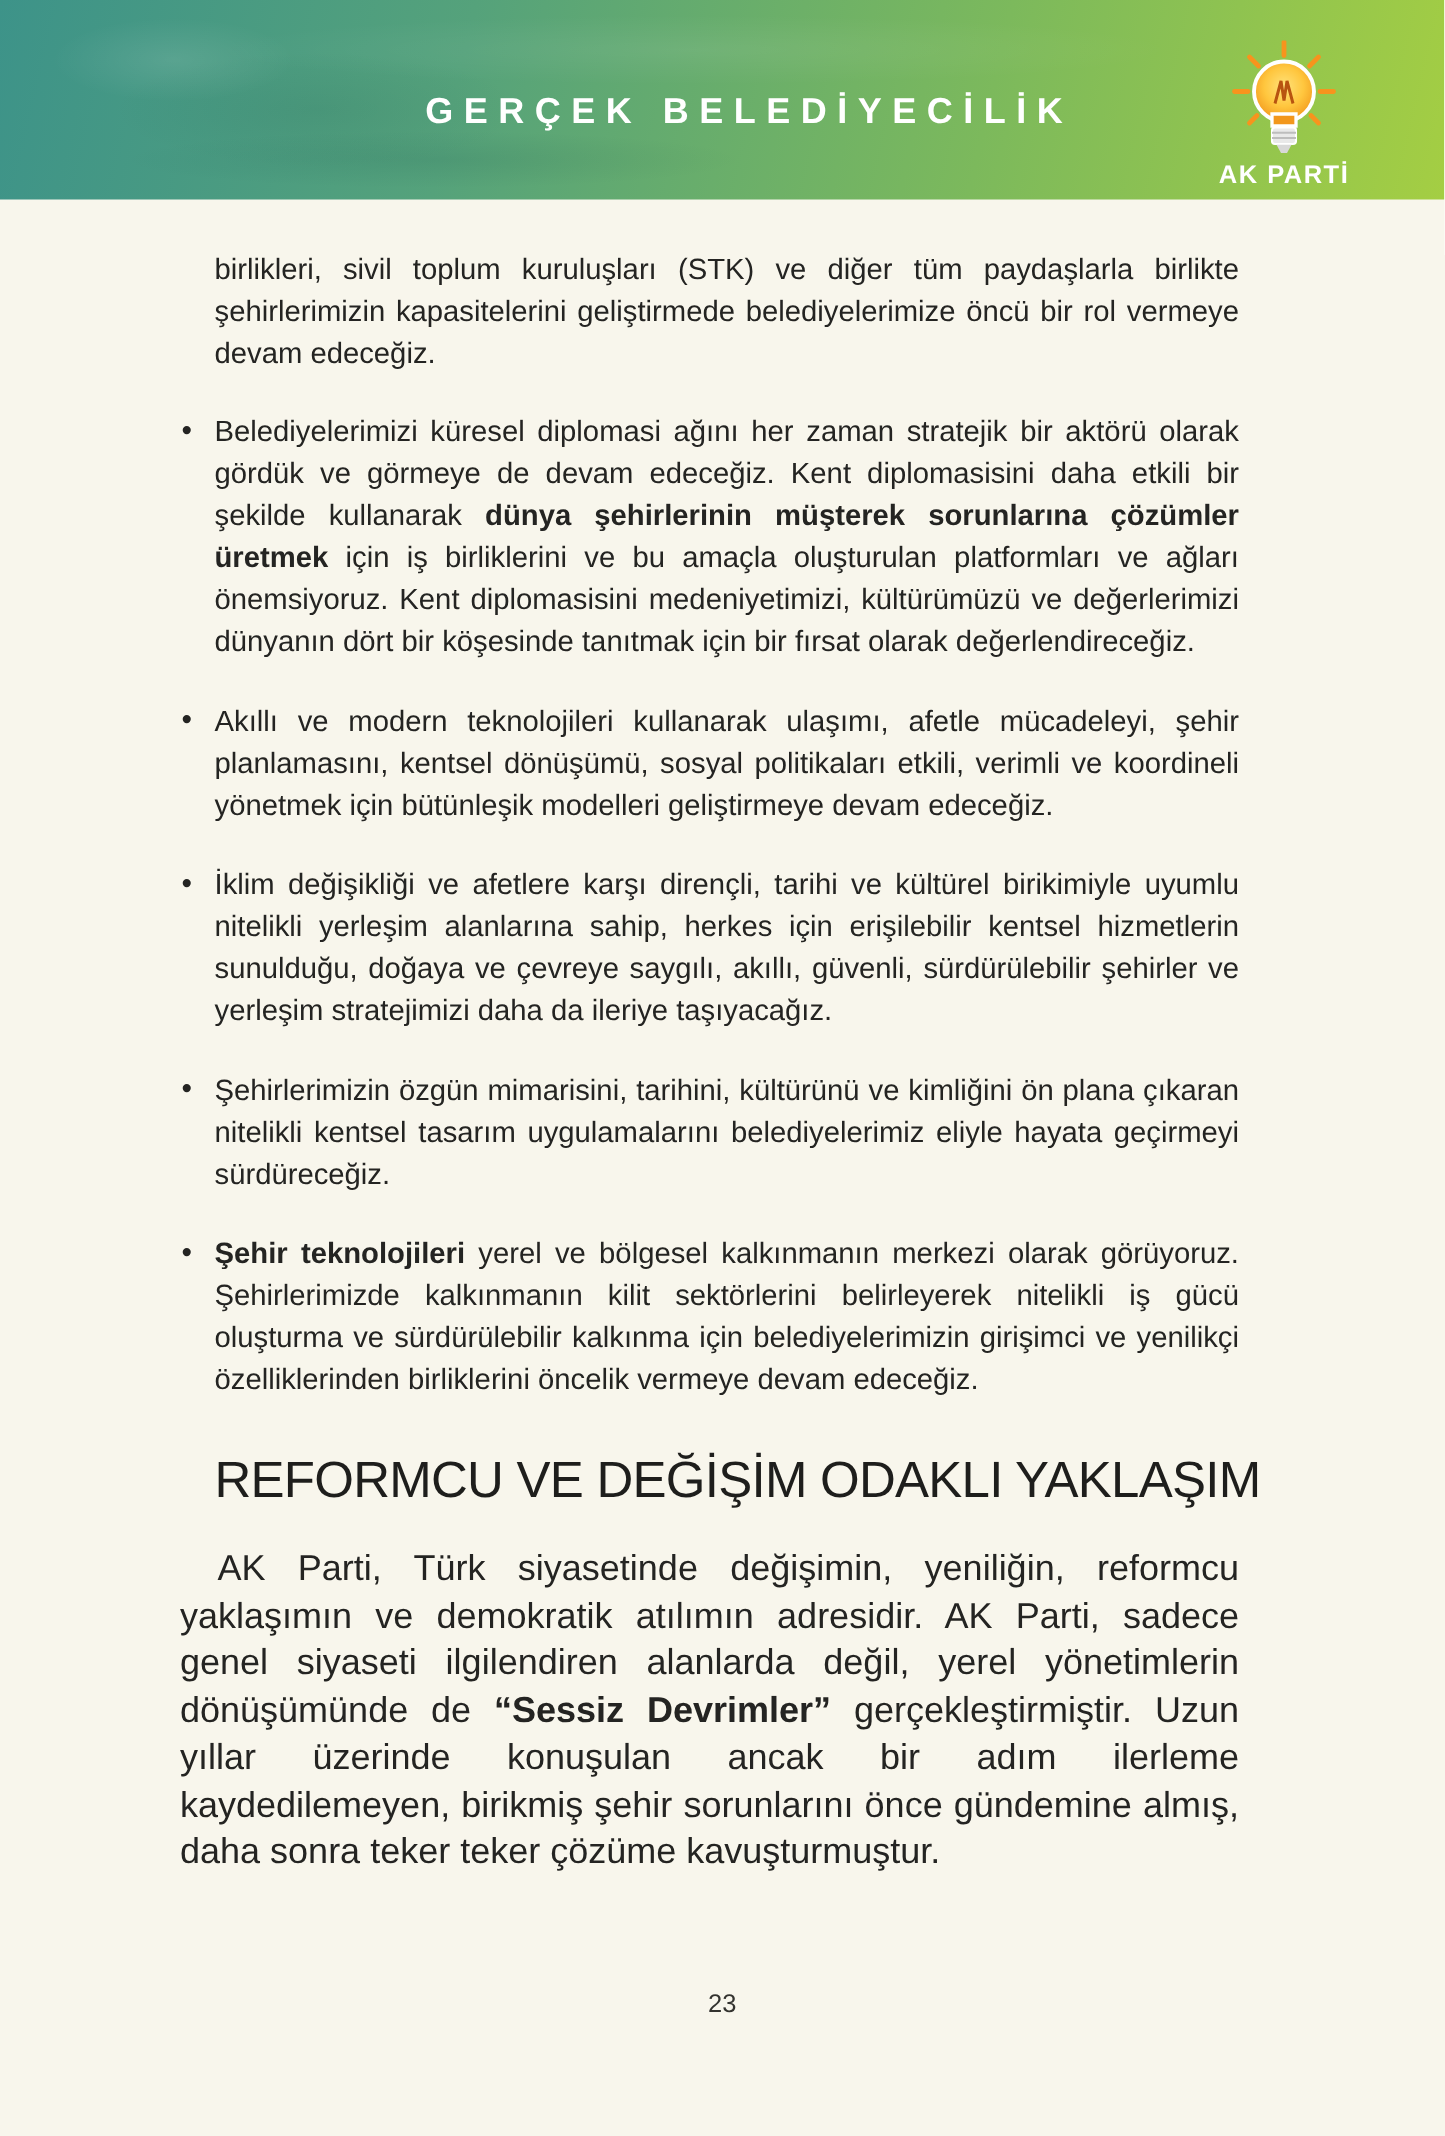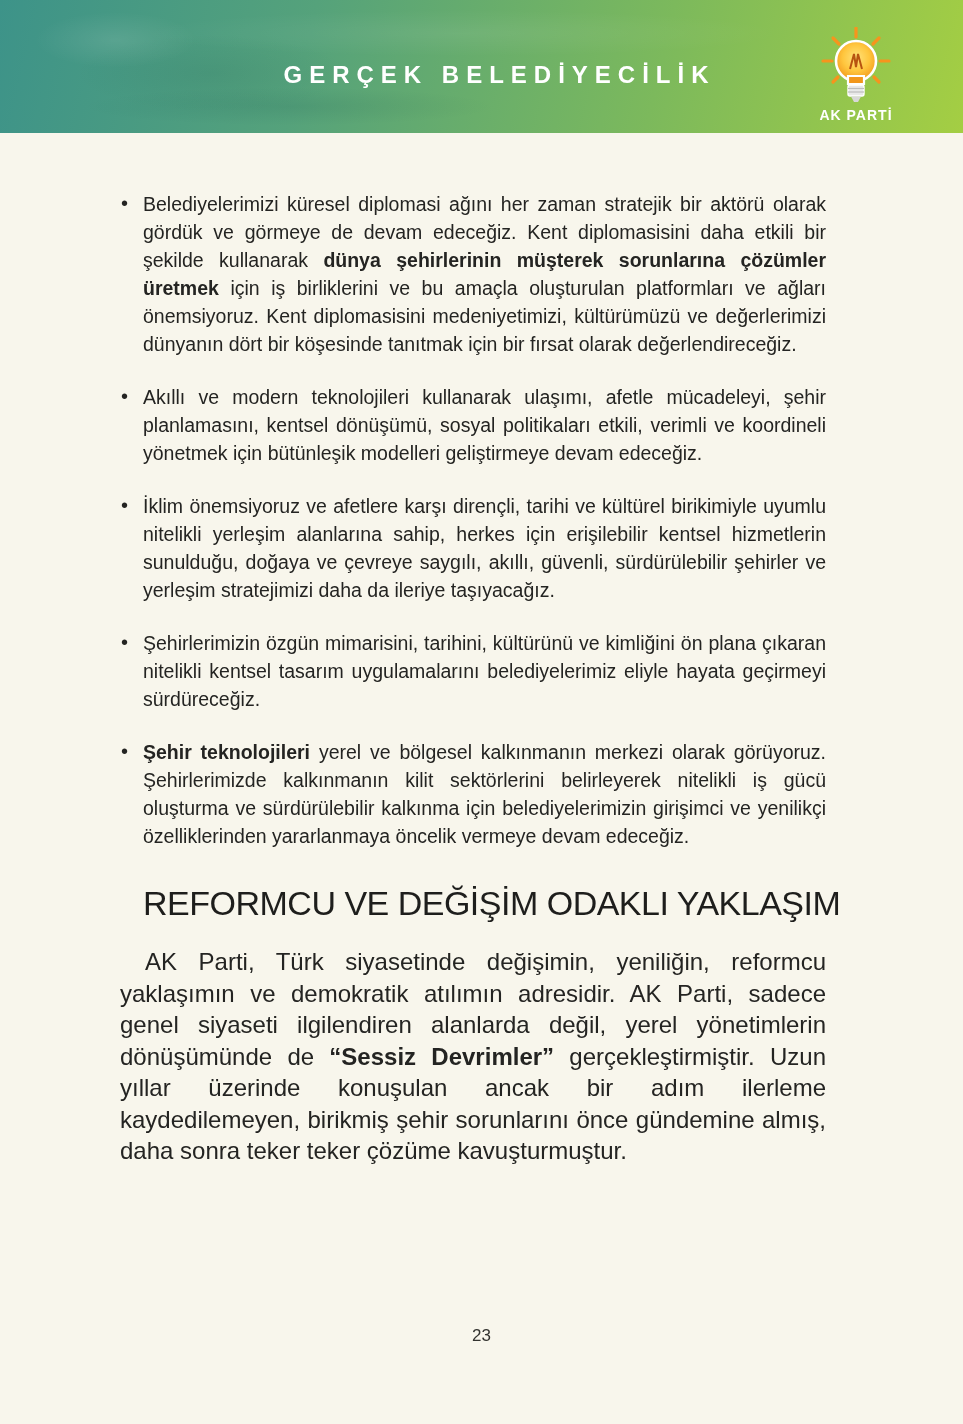--- a/index.html
+++ b/index.html
@@ -32,21 +32,21 @@
     color:#ffffff; font-size:24px; font-weight:bold;
     letter-spacing:7px; white-space:nowrap;padding-left:18px;
   }
   .logo {
     position:absolute; top:27px; left:806px; width:100px;
     text-align:center;
   }
   .logo svg { display:block; margin:0 auto; }
   .logo-label {
     margin-top:2px;
-    color:#ffffff; font-size:14px; font-weight:bold; letter-spacing:1px;
+    color:#ffffff; font-size:17px; font-weight:bold; letter-spacing:1px;
     white-space:nowrap;
   }
 
   
   .content {
     position:absolute; top:166px; left:120px; width:706px;
     font-size:19.5px; line-height:28px; color:#242422;
   }
   .intro {
     margin:0 0 0 23px;
@@ -122,36 +122,37 @@
         <line x1="29" y1="61.5" x2="45" y2="61.5" stroke="#bdbdbd" stroke-width="1.2"></line>
         <line x1="29" y1="65" x2="45" y2="65" stroke="#bdbdbd" stroke-width="1.2"></line>
         <path d="M32,69.5 L42,69.5 L39,75 L35,75 Z" fill="#d8d8d8"></path>
       </svg>
       <div class="logo-label">AK PARTİ</div>
     </div>
   </div>
 
   <div class="content">
 
+    <p class="intro">birlikleri, sivil toplum kuruluşları (STK) ve diğer tüm paydaşlarla birlikte şehirlerimizin kapasitelerini geliştirmede belediyelerimize öncü bir rol vermeye devam edeceğiz.</p>
 
     <ul class="bullet-list">
       <li>
         <span class="marker">•</span><span>Belediyelerimizi küresel diplomasi ağını her zaman stratejik bir aktörü olarak gördük ve görmeye de devam edeceğiz. Kent diplomasisini daha etkili bir şekilde kullanarak </span><strong>dünya şehirlerinin müşterek sorunlarına çözümler üretmek</strong><span> için iş birliklerini ve bu amaçla oluşturulan platformları ve ağları önemsiyoruz. Kent diplomasisini medeniyetimizi, kültürümüzü ve değerlerimizi dünyanın dört bir köşesinde tanıtmak için bir fırsat olarak değerlendireceğiz.</span>
       </li>
       <li>
         <span class="marker">•</span><span>Akıllı ve modern teknolojileri kullanarak ulaşımı, afetle mücadeleyi, şehir planlamasını, kentsel dönüşümü, sosyal politikaları etkili, verimli ve koordineli yönetmek için bütünleşik modelleri geliştirmeye devam edeceğiz.</span><strong></strong><span></span>
       </li>
       <li>
-        <span class="marker">•</span><span>İklim önemsiyoruz ve afetlere karşı dirençli, tarihi ve kültürel birikimiyle uyumlu nitelikli yerleşim alanlarına sahip, herkes için erişilebilir kentsel hizmetlerin sunulduğu, doğaya ve çevreye saygılı, akıllı, güvenli, sürdürülebilir şehirler ve yerleşim stratejimizi daha da ileriye taşıyacağız.</span><strong></strong><span></span>
+        <span class="marker">•</span><span>İklim değişikliği ve afetlere karşı dirençli, tarihi ve kültürel birikimiyle uyumlu nitelikli yerleşim alanlarına sahip, herkes için erişilebilir kentsel hizmetlerin sunulduğu, doğaya ve çevreye saygılı, akıllı, güvenli, sürdürülebilir şehirler ve yerleşim stratejimizi daha da ileriye taşıyacağız.</span><strong></strong><span></span>
       </li>
       <li>
         <span class="marker">•</span><span>Şehirlerimizin özgün mimarisini, tarihini, kültürünü ve kimliğini ön plana çıkaran nitelikli kentsel tasarım uygulamalarını belediyelerimiz eliyle hayata geçirmeyi sürdüreceğiz.</span><strong></strong><span></span>
       </li>
       <li>
-        <span class="marker">•</span><span></span><strong>Şehir teknolojileri</strong><span> yerel ve bölgesel kalkınmanın merkezi olarak görüyoruz. Şehirlerimizde kalkınmanın kilit sektörlerini belirleyerek nitelikli iş gücü oluşturma ve sürdürülebilir kalkınma için belediyelerimizin girişimci ve yenilikçi özelliklerinden yararlanmaya öncelik vermeye devam edeceğiz.</span>
+        <span class="marker">•</span><span></span><strong>Şehir teknolojileri</strong><span> yerel ve bölgesel kalkınmanın merkezi olarak görüyoruz. Şehirlerimizde kalkınmanın kilit sektörlerini belirleyerek nitelikli iş gücü oluşturma ve sürdürülebilir kalkınma için belediyelerimizin girişimci ve yenilikçi özelliklerinden birliklerini öncelik vermeye devam edeceğiz.</span>
       </li>
     </ul>
 
     <h1 class="section-heading">REFORMCU VE DEĞİŞİM ODAKLI YAKLAŞIM</h1>
 
     <p class="closing"><span>AK Parti, Türk siyasetinde değişimin, yeniliğin, reformcu yaklaşımın ve demokratik atılımın adresidir. AK Parti, sadece genel siyaseti ilgilendiren alanlarda değil, yerel yönetimlerin dönüşümünde de </span><strong>“Sessiz Devrimler”</strong><span> gerçekleştirmiştir. Uzun yıllar üzerinde konuşulan ancak bir adım ilerleme kaydedilemeyen, birikmiş şehir sorunlarını önce gündemine almış, daha sonra teker teker çözüme kavuşturmuştur.</span></p>
 
   </div>
 
   <div class="pagenum">23</div>

